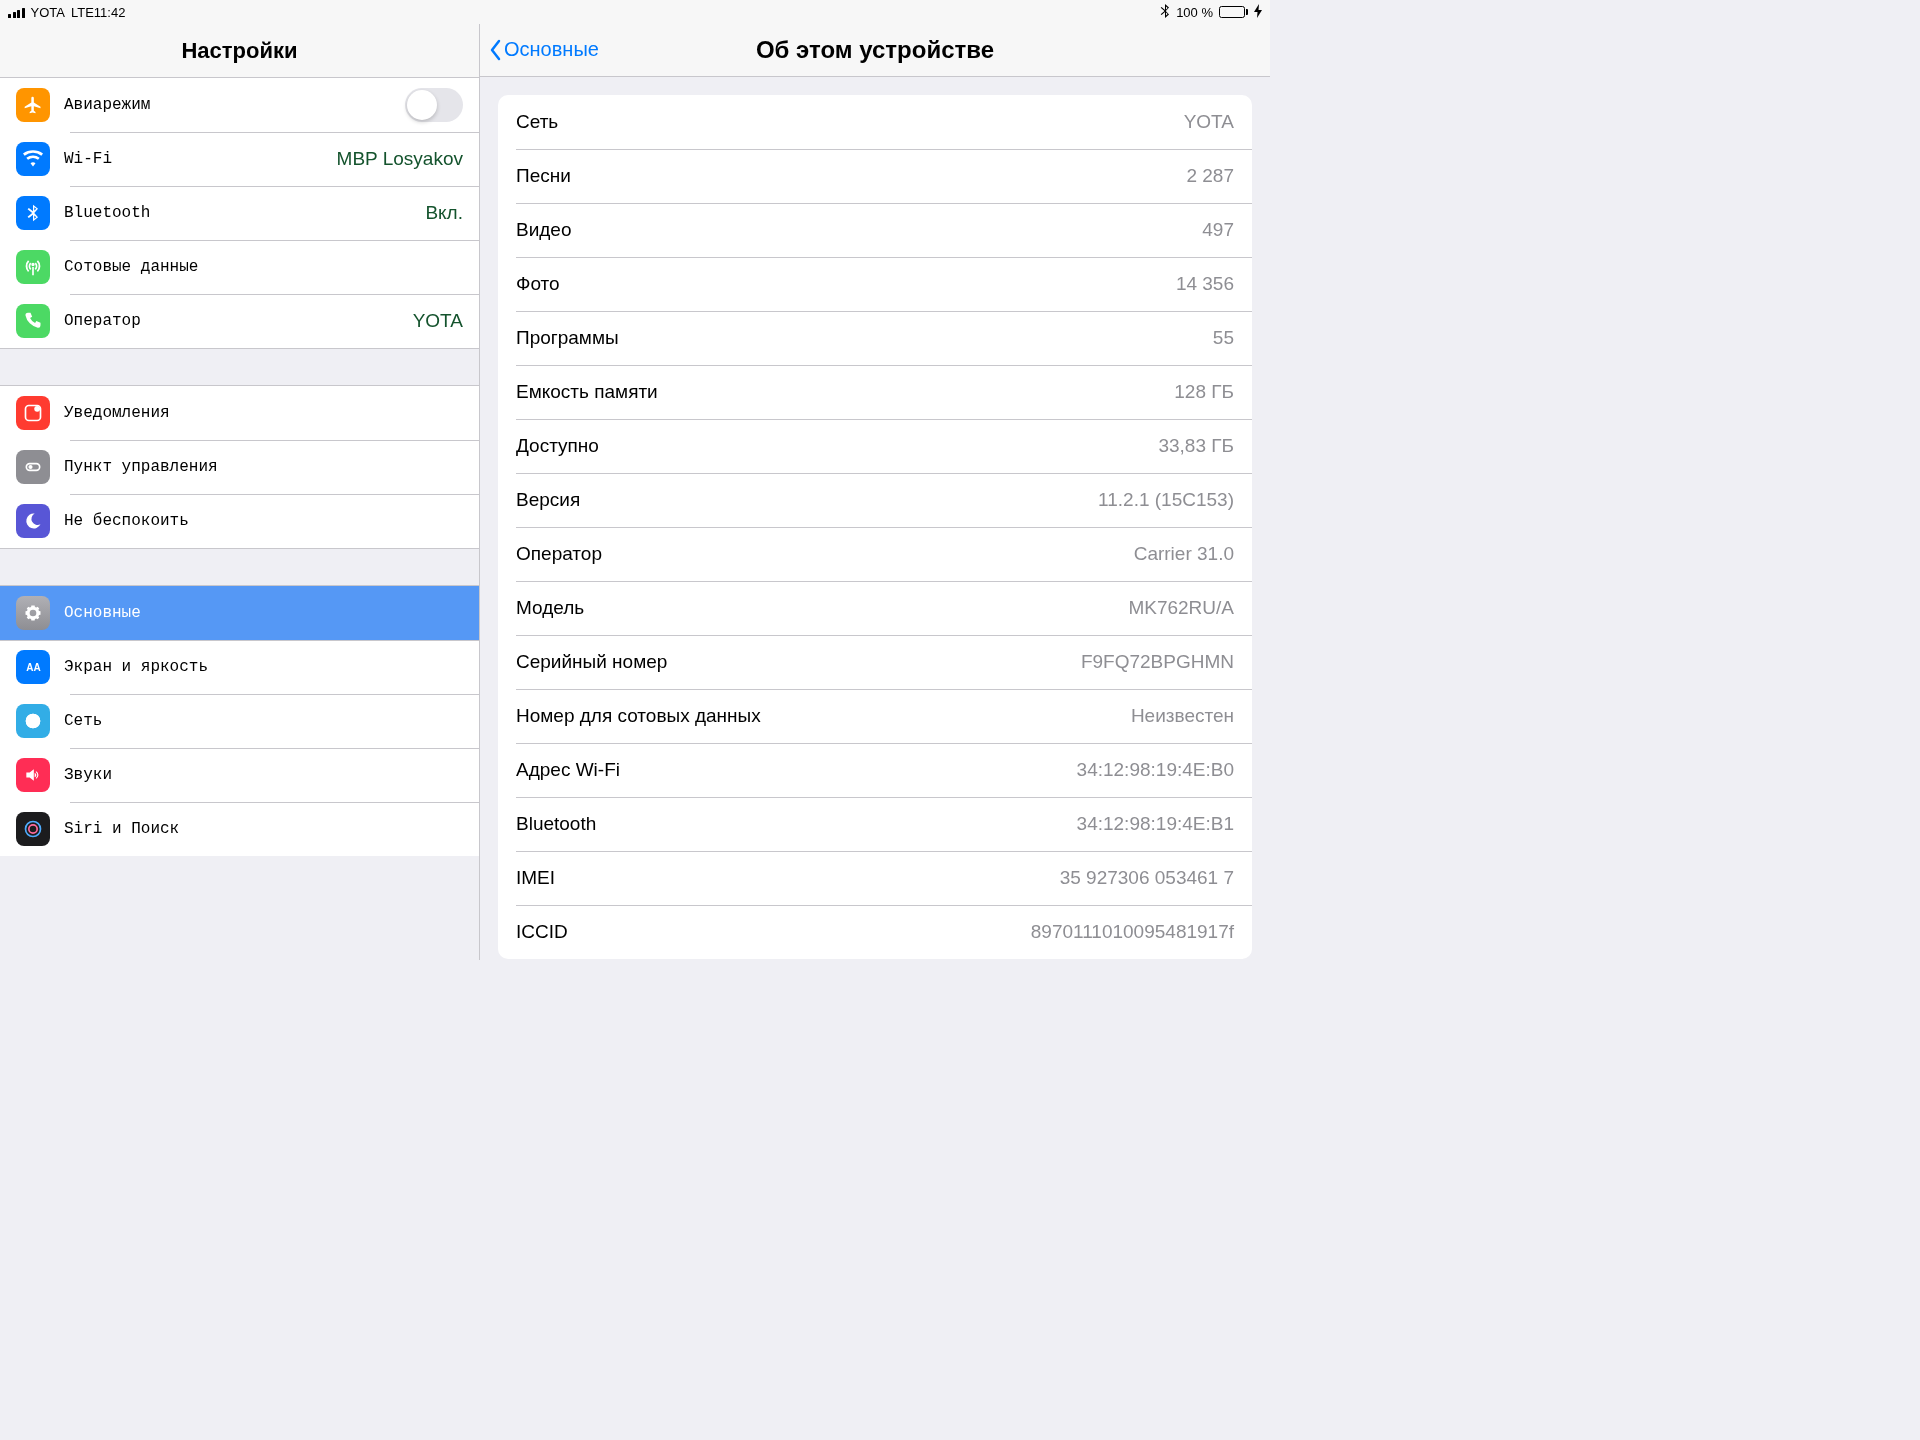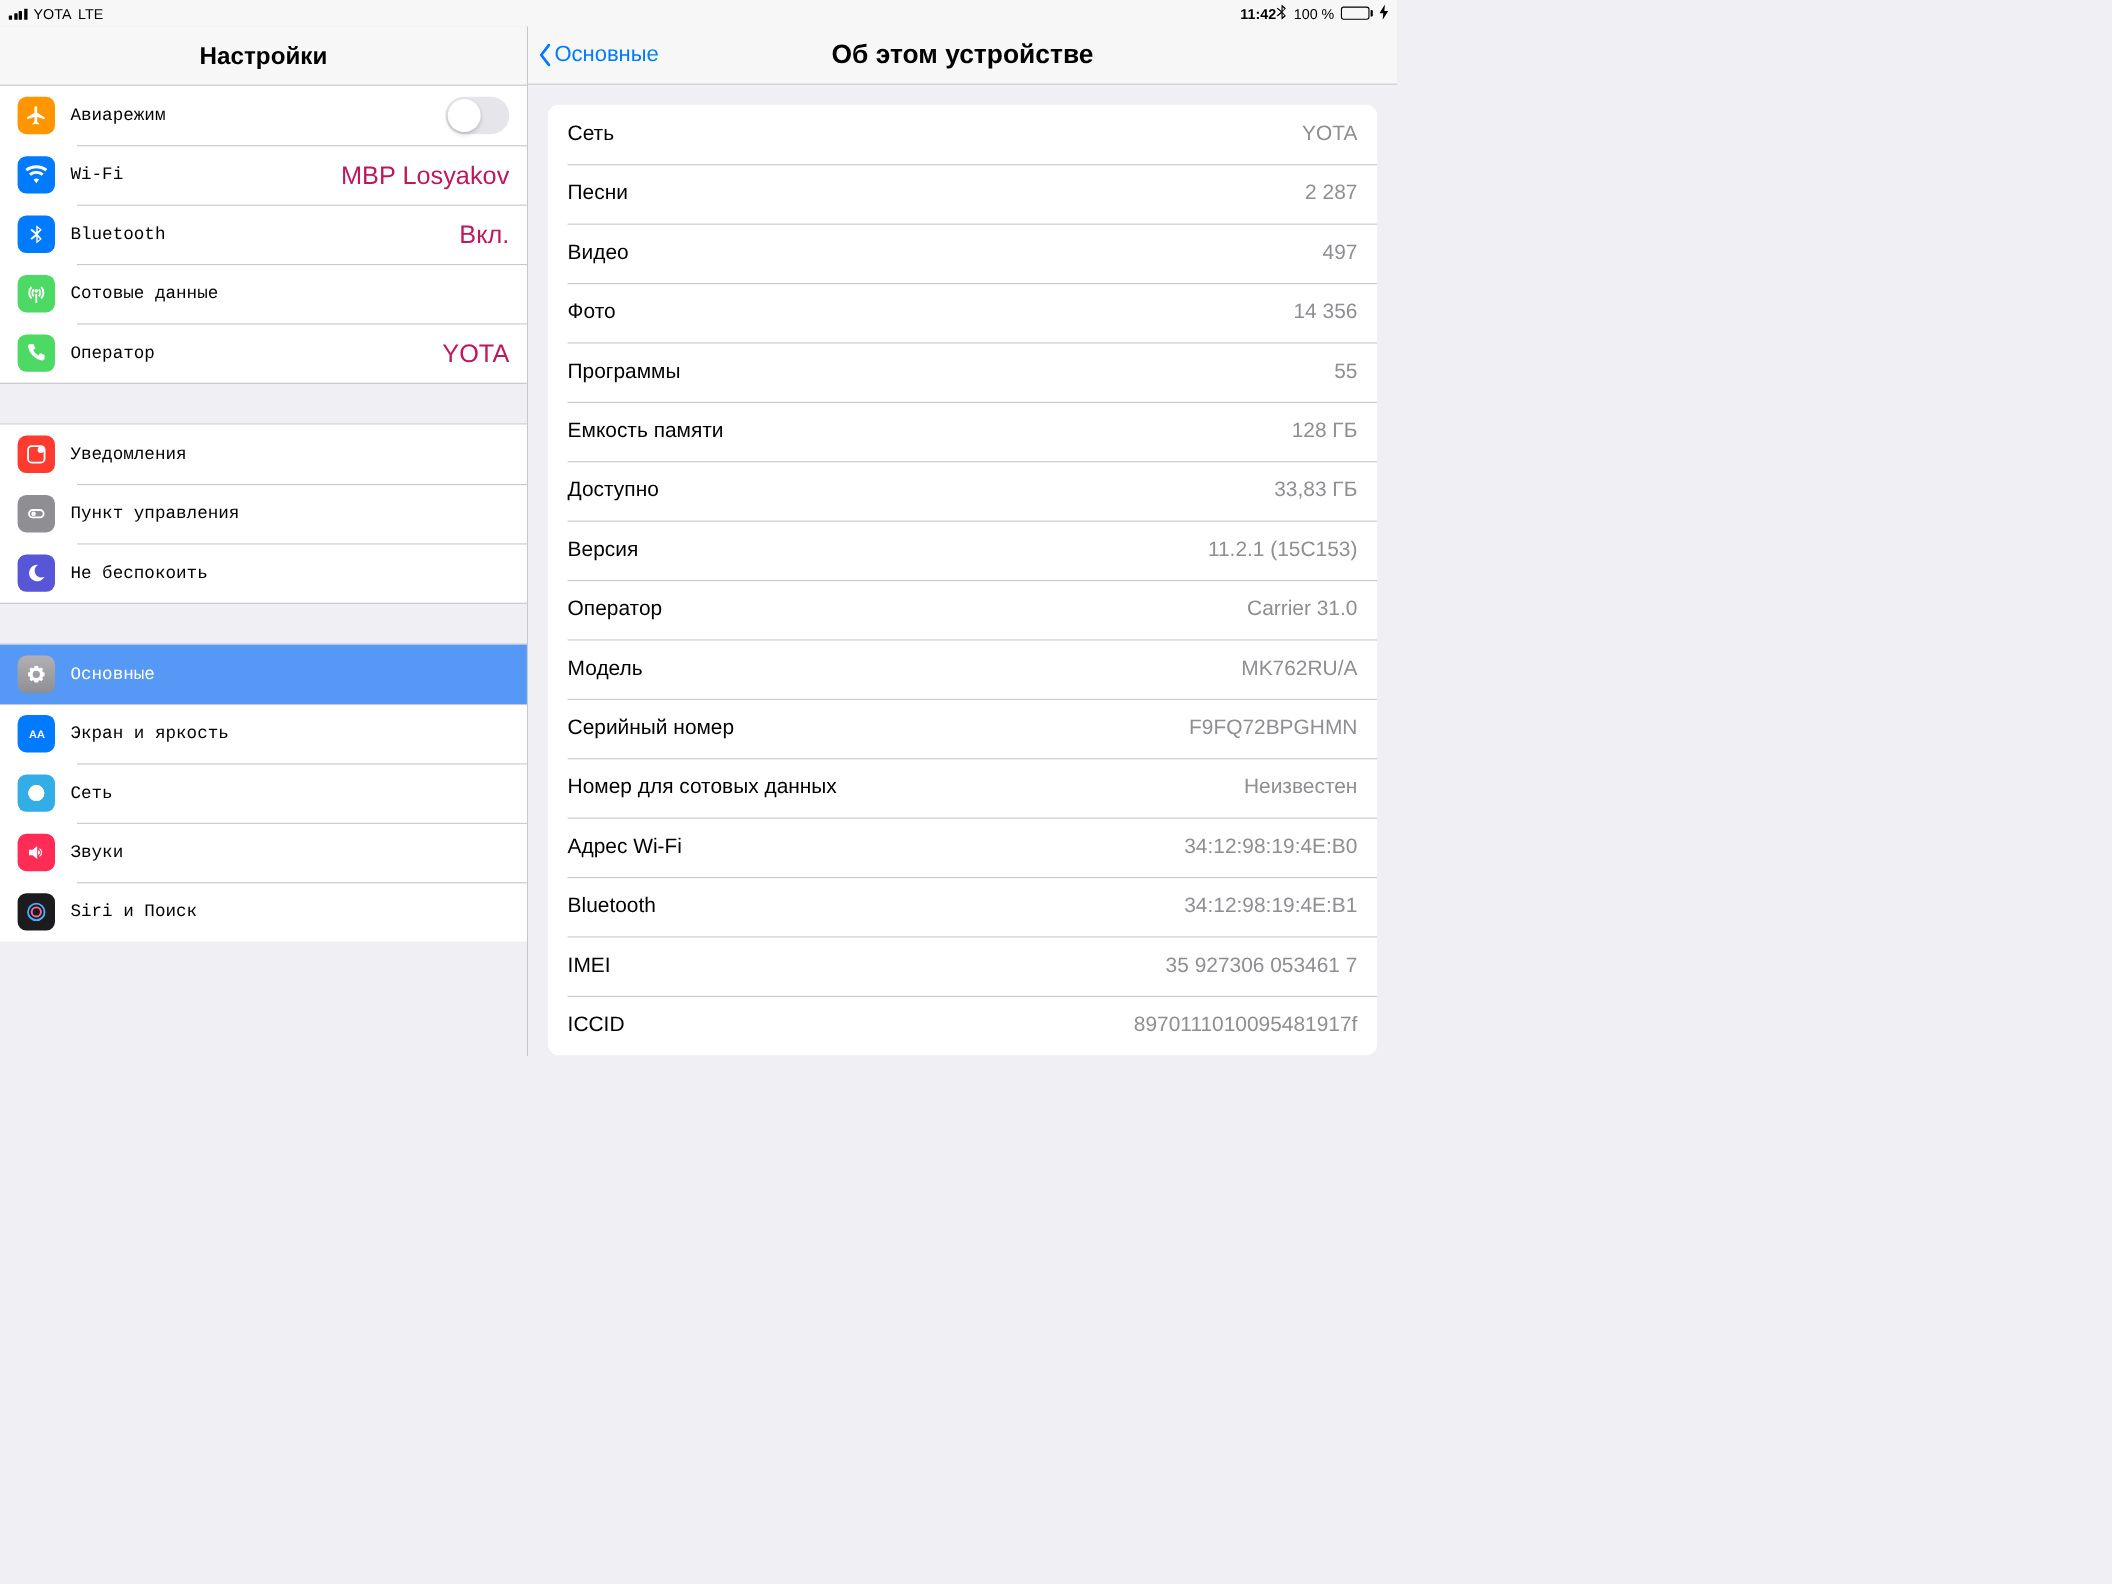--- a/index.html
+++ b/index.html
@@ -2,21 +2,21 @@
 <html><head>
 <meta charset="utf-8">
 <style>
   * { box-sizing: border-box; margin: 0; padding: 0; }
   html, body { height: 100%; font-family: -apple-system, "Helvetica Neue", Helvetica, Arial, sans-serif; background:#efeff4; color:#000; }
   body { width:1270px; height:960px; overflow:hidden; }
 
   
   .statusbar{height:24px; background:#f7f7f7; display:flex; align-items:center; font-size:13px; padding:0 8px;}
   .statusbar .left{display:flex; align-items:center; gap:6px;}
-  .statusbar .center{flex:1; text-align:right; font-weight:700;}
+  .statusbar .center{flex:1; text-align:left; font-weight:400;}
   .statusbar .right{display:flex; align-items:center; gap:6px;}
   .signal-bars{display:flex; align-items:flex-end; gap:1.5px; height:12px;}
   .signal-bars span{width:3px; background:#000; border-radius:0.5px;}
   .signal-bars span:nth-child(1){height:4px;}
   .signal-bars span:nth-child(2){height:6px;}
   .signal-bars span:nth-child(3){height:8px;}
   .signal-bars span:nth-child(4){height:10px;}
   .battery{display:inline-flex; align-items:center;}
   .battery-body{width:26px; height:12px; border:1px solid #000; border-radius:2.5px; position:relative; padding:1px;}
   .battery-fill{height:100%; width:100%; background:#4cd964; border-radius:1px;}
@@ -37,21 +37,21 @@
   .left-pane .title{font-size:22px; font-weight:700;}
 
   
   .list{background:#fff;}
   .group-gap{height:38px; background:#efeff4; border-top:1px solid #c8c7cc; border-bottom:1px solid #c8c7cc;}
   .row{display:flex; align-items:center; height:54px; padding:0 16px; position:relative;}
   .row + .row::before{content:""; position:absolute; left:70px; right:0; top:0; height:1px; background:#c8c7cc;}
   .row .icon-box{width:34px; height:34px; border-radius:8px; display:flex; align-items:center; justify-content:center; margin-right:14px; flex-shrink:0;}
   .row .icon-box svg{width:20px; height:20px; fill:#fff;}
   .row .label{font-size:16px; flex:1;font-family:Liberation Mono, monospace;}
-  .row .value{font-size:23px; color:#be185d;}
+  .row .value{font-size:19px; color:#14532d;}
   .row.selected{background:#5598f5;}
   .row.selected .label{color:#fff;}
   .row.selected + .row::before{left:0;}
 
   
   .toggle{width:58px; height:34px; background:#e5e5ea; border-radius:17px; position:relative;}
   .toggle .knob{position:absolute; top:2px; left:2px; width:30px; height:30px; background:#fff; border-radius:50%; box-shadow:0 2px 4px rgba(0,0,0,0.2);}
 
   
   .detail-wrap{padding:18px; overflow:auto;}

